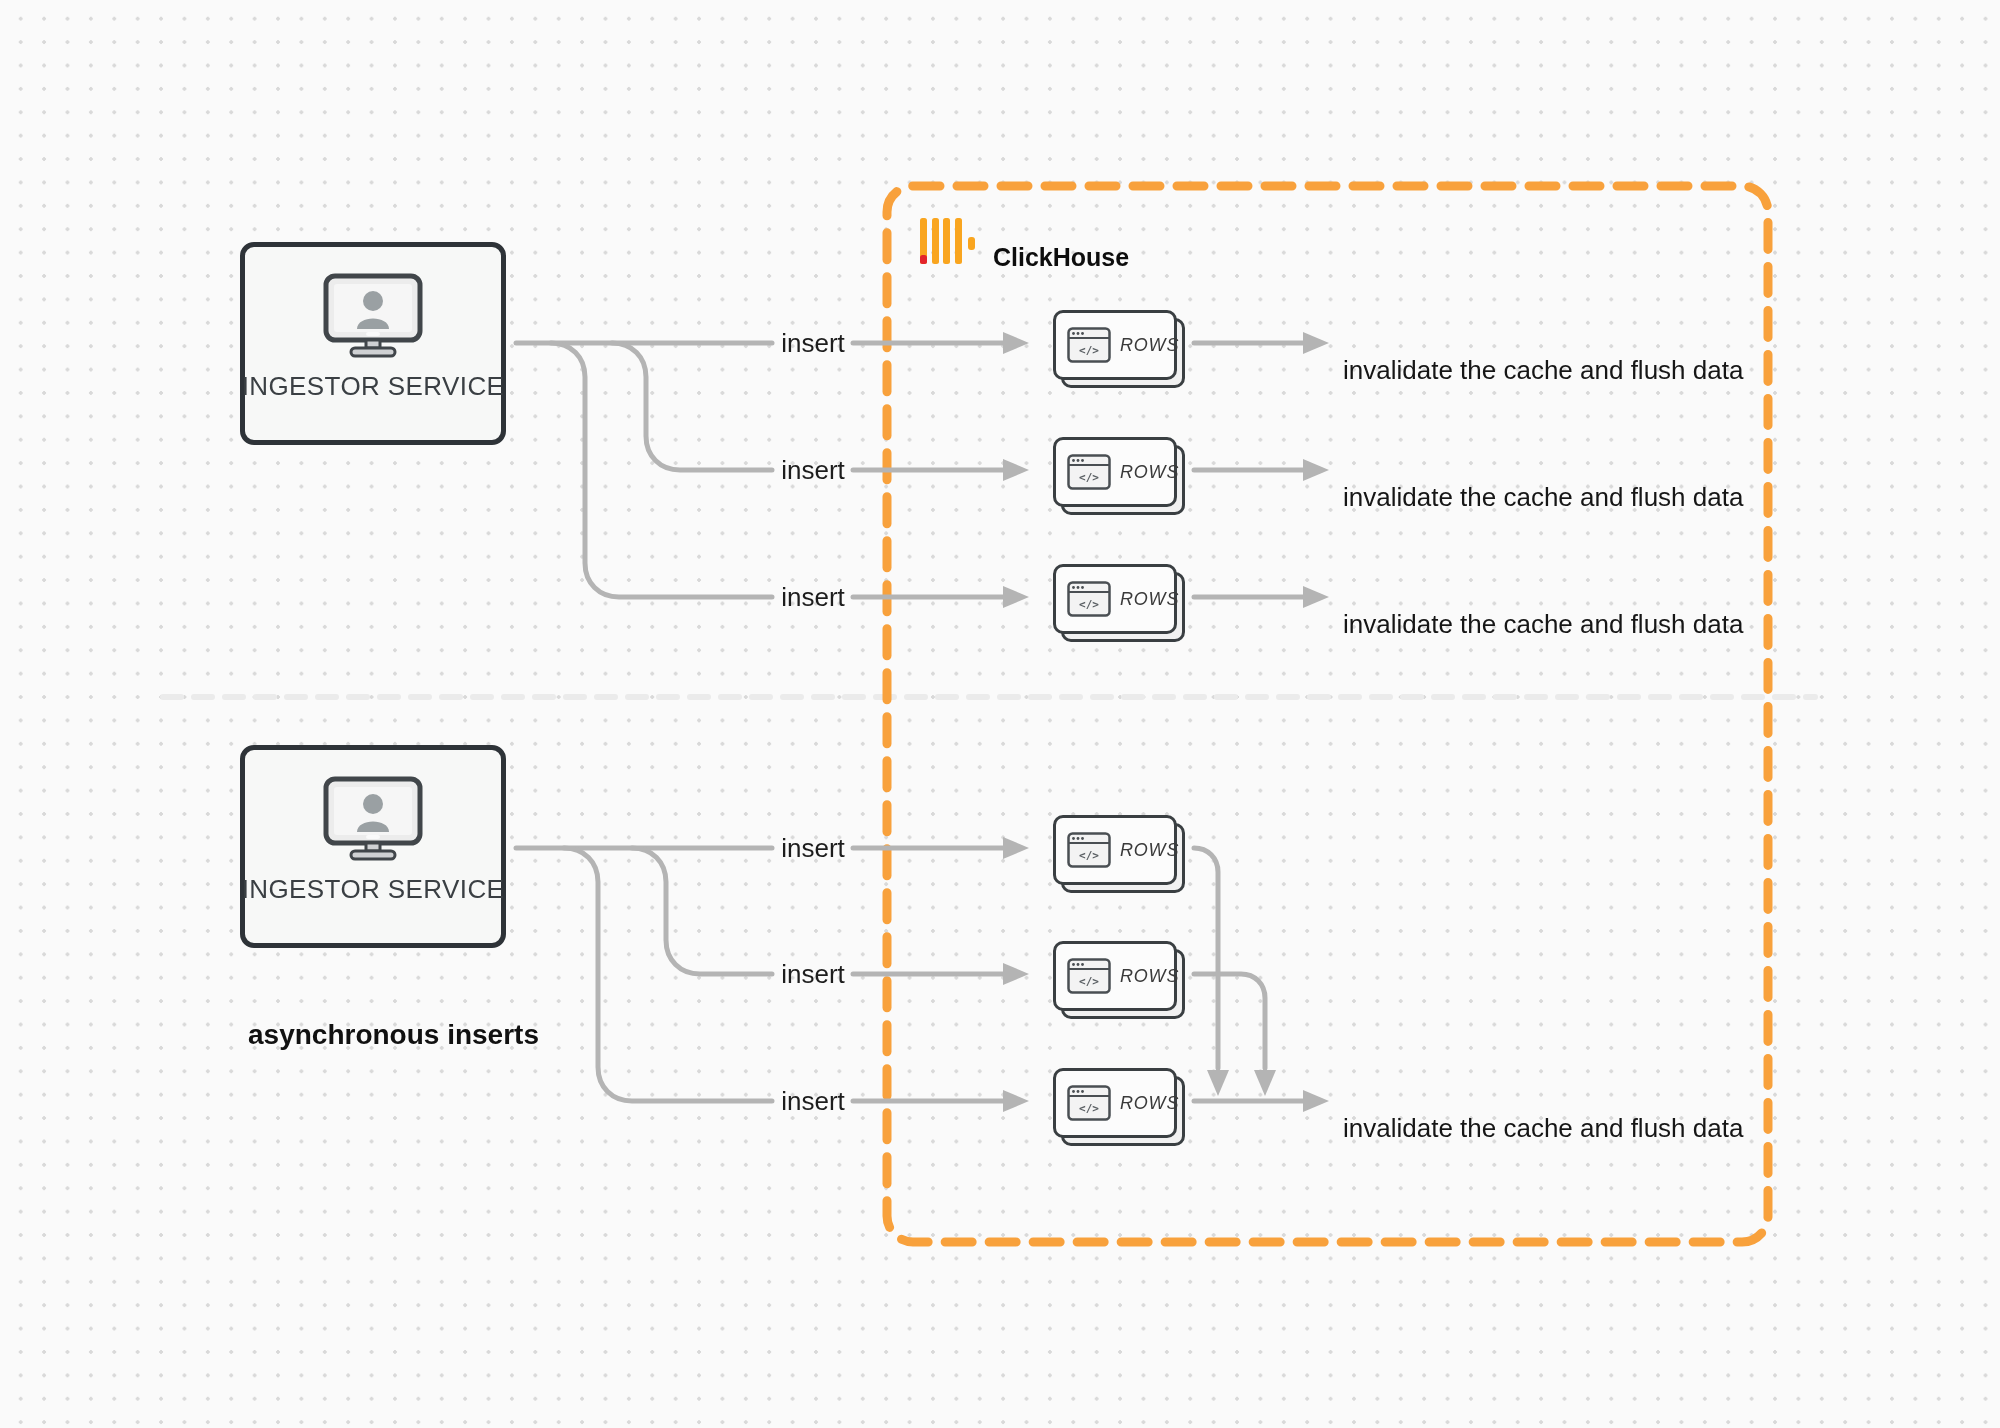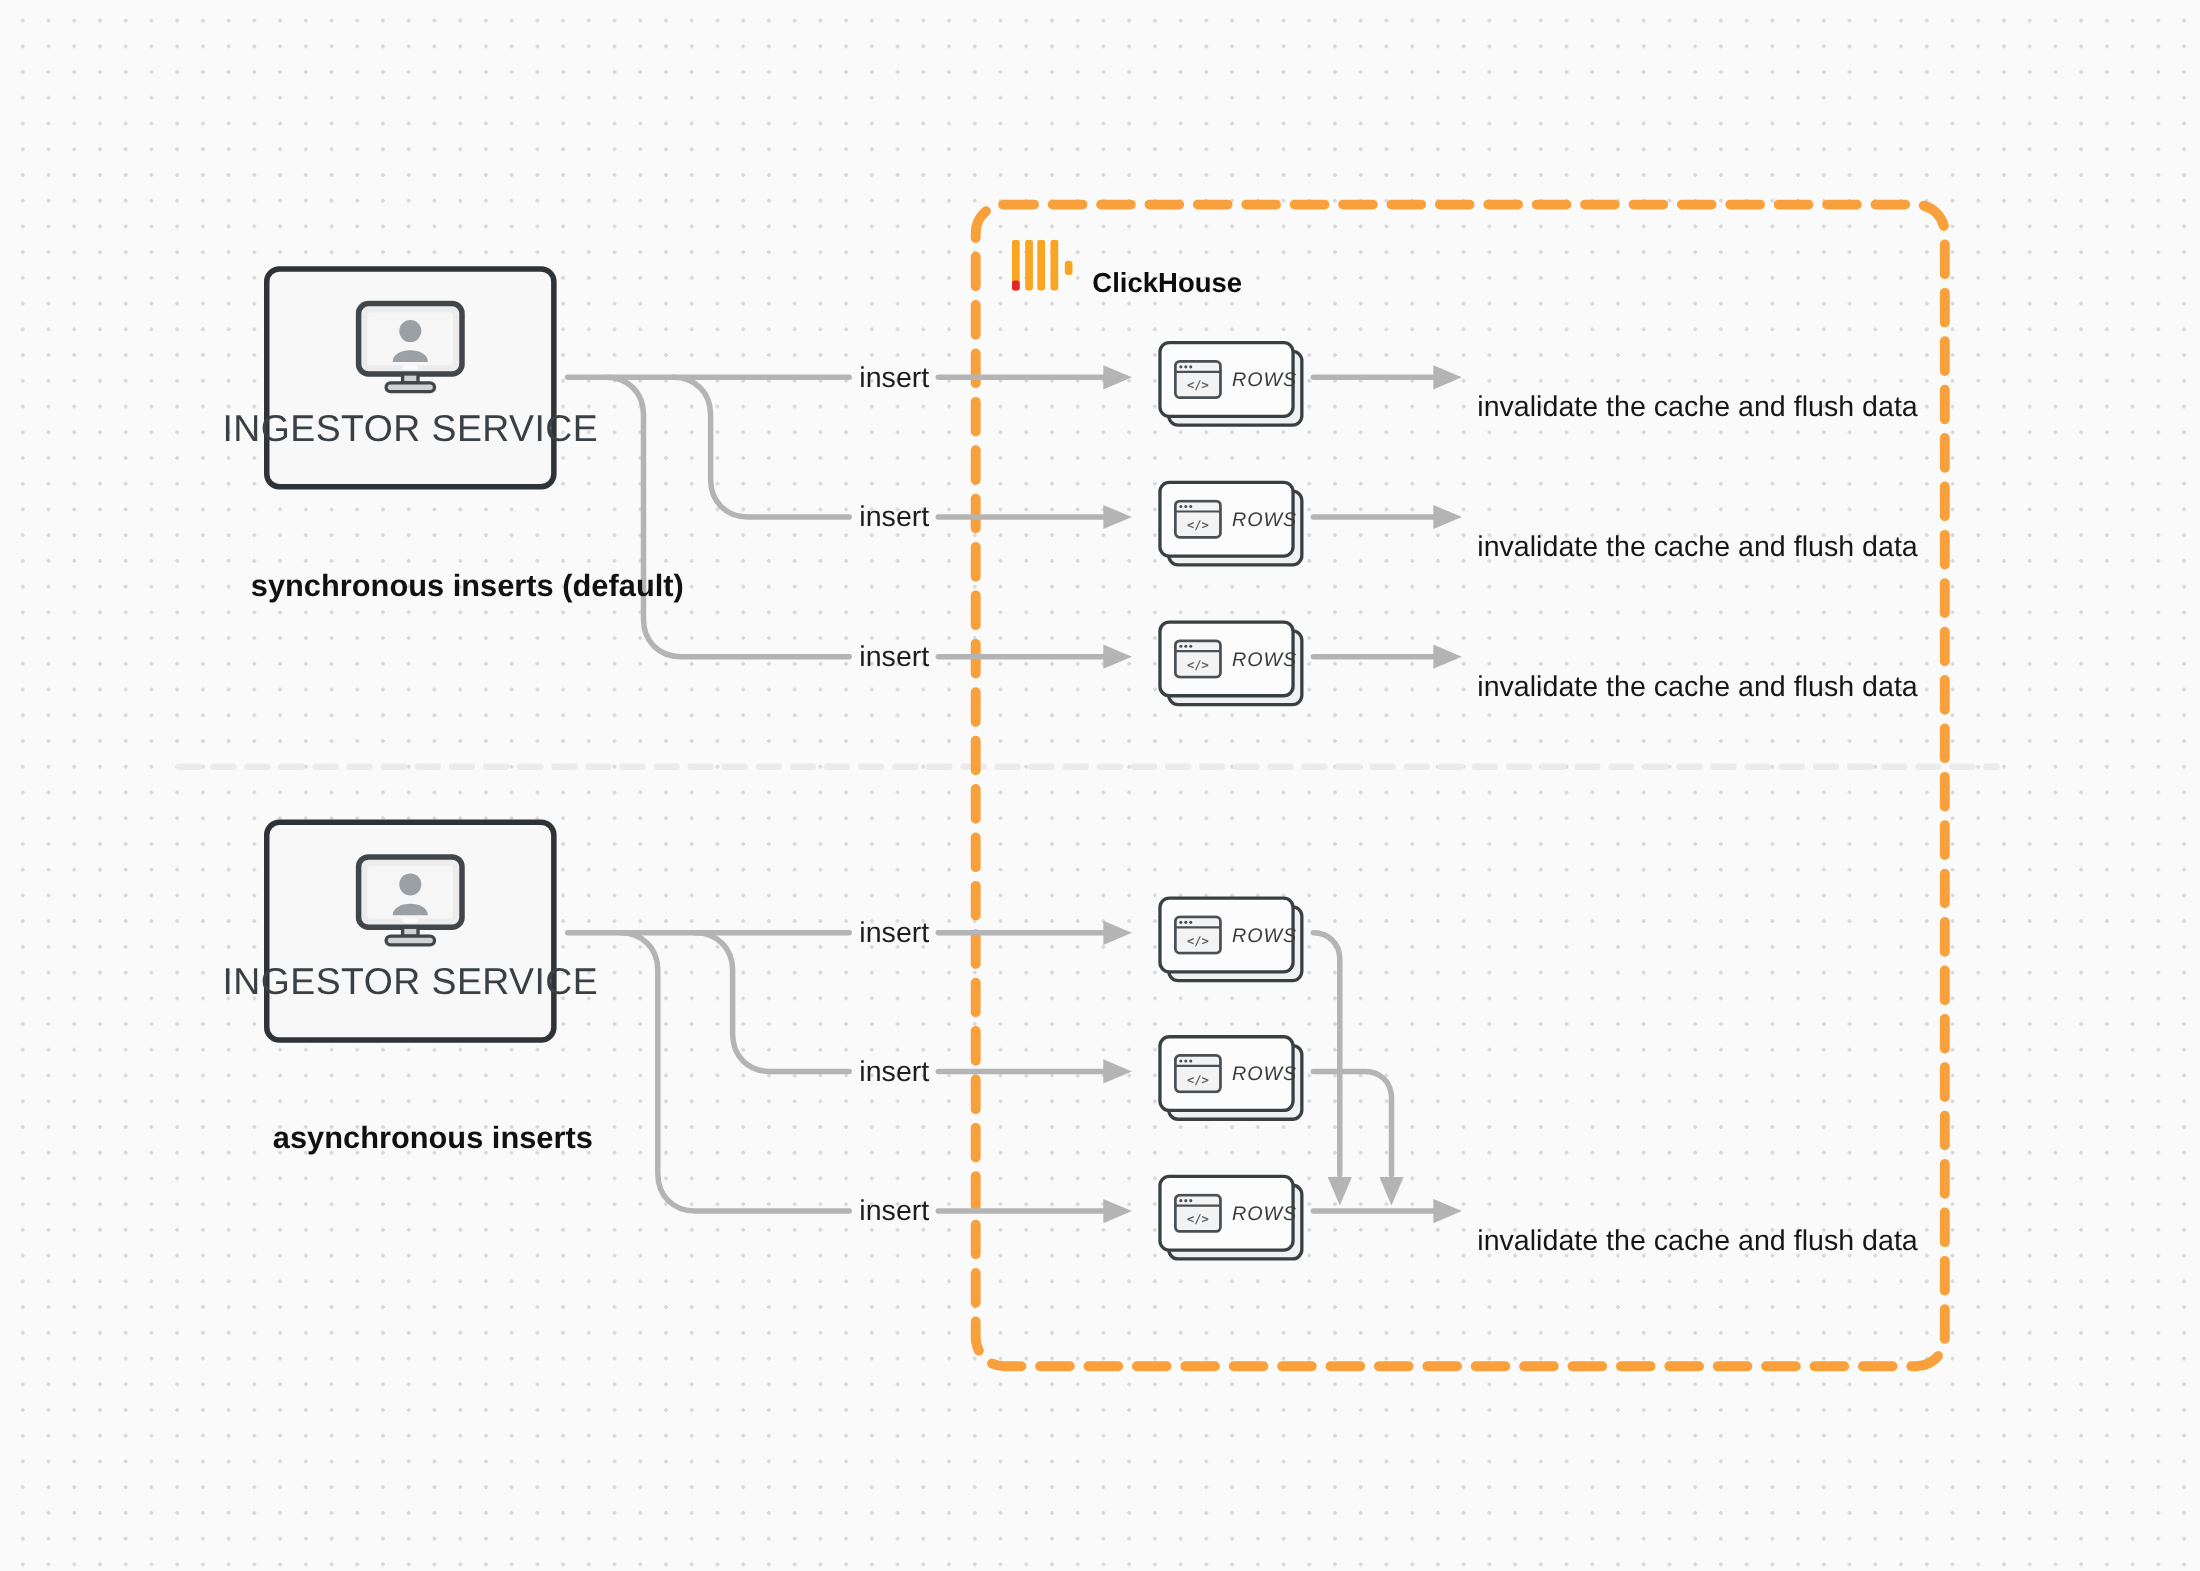--- a/index.html
+++ b/index.html
@@ -12,21 +12,21 @@
   }
   svg.wires{position:absolute;left:0;top:0;z-index:1;}
   .layer{position:absolute;left:0;top:0;width:100%;height:100%;z-index:2;}
 
   .service-box{
     position:absolute;width:256px;height:193px;
     border:5px solid #2e3338;border-radius:14px;background:#f7f8f7;
     display:flex;flex-direction:column;align-items:center;
   }
   .service-label{
-    margin-top:10px;font-size:34px;color:#3a3f43;letter-spacing:.4px;white-space:nowrap;
+    margin-top:10px;font-size:26px;color:#3a3f43;letter-spacing:.4px;white-space:nowrap;
   }
   .monitor{margin-top:26px;}
 
   .caption{
     position:absolute;transform:translateY(-50%);
     font-size:28px;font-weight:bold;color:#111;white-space:nowrap;
   }
 
   .insert-label{
     position:absolute;transform:translate(-50%,-50%);
@@ -130,21 +130,20 @@
         <rect x="5" y="3" width="94" height="64" rx="9" fill="#ececec" stroke="#41464a" stroke-width="5"></rect>
         <rect x="13" y="11" width="78" height="48" rx="3" fill="#f6f6f6"></rect>
         <circle cx="52" cy="28" r="10" fill="#9aa0a3"></circle>
         <path d="M36,56 c0,-14 32,-14 32,0 z" fill="#9aa0a3"></path>
         <rect x="45" y="59" width="14" height="4" rx="2" fill="#fafafa"></rect>
         <rect x="45" y="67" width="14" height="8" fill="#cfd1d3" stroke="#41464a" stroke-width="3"></rect>
         <rect x="30" y="75" width="44" height="8" rx="4" fill="#cfd1d3" stroke="#41464a" stroke-width="3"></rect>
       </svg>
       <div class="service-label">INGESTOR SERVICE</div>
     </div>
-    <div class="caption" style="left:228px;top:533px;">synchronous inserts (default)</div>
 
     <div class="insert-label" style="left:813px;top:343px;">insert</div>
     <div class="insert-label" style="left:813px;top:470px;">insert</div>
     <div class="insert-label" style="left:813px;top:597px;">insert</div>
 
     <div class="card-stack" style="left:1053px;top:310px;">
       <div class="card-back"></div>
       <div class="card-front">
         <svg class="browser-icon" width="44" height="36" viewBox="0 0 44 36">
           <rect x="1.5" y="1.5" width="41" height="33" rx="4" fill="#f3f3f3" stroke="#4a4f53" stroke-width="2.5"></rect>

